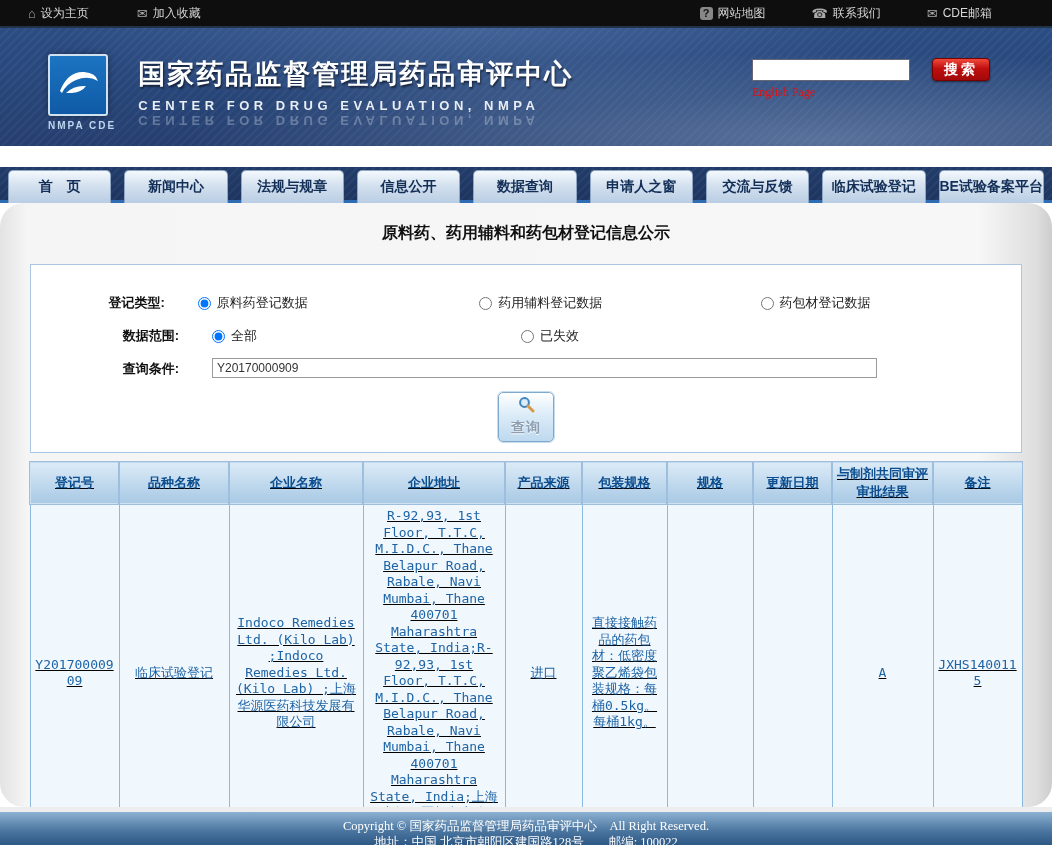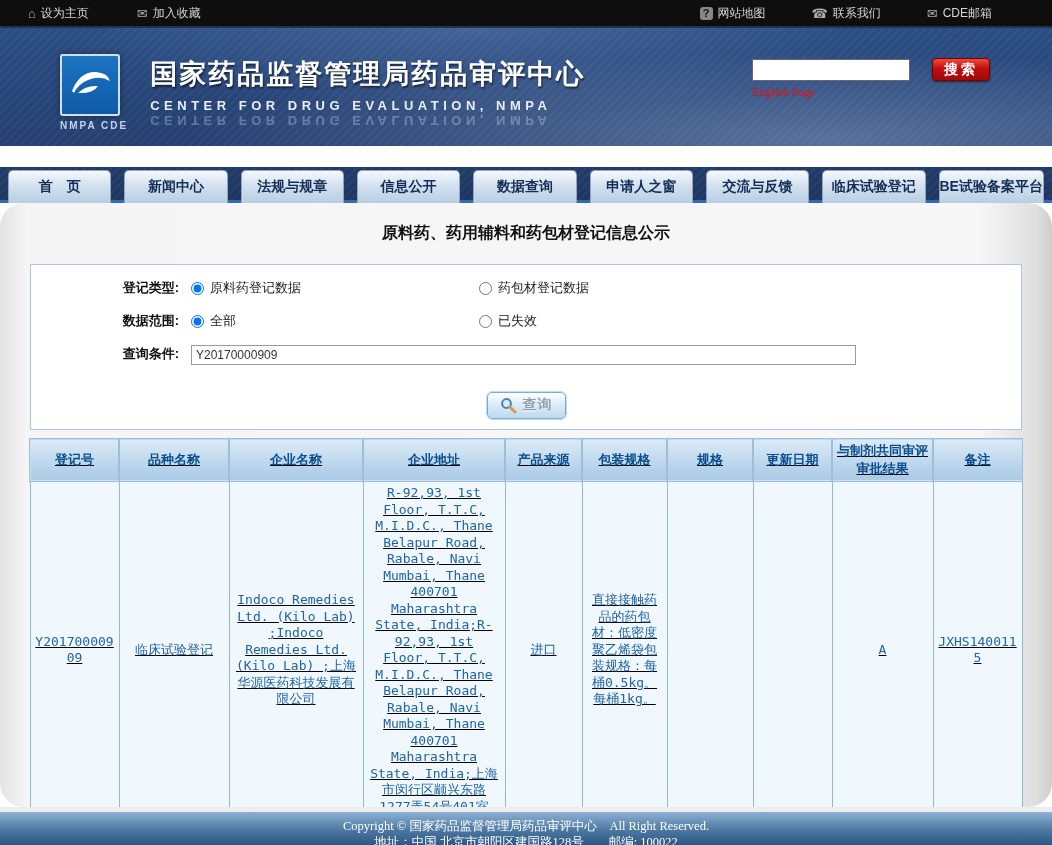--- a/index.html
+++ b/index.html
@@ -19,21 +19,21 @@
            font-weight:bold; font-size:11px; line-height:13px; text-align:center; border-radius:3px; }
 
   
   .header { height:118px; position:relative; overflow:hidden;
     background:
       radial-gradient(ellipse at 78% 95%, rgba(170,195,225,.38), rgba(170,195,225,0) 55%),
       radial-gradient(ellipse at 45% 0%, rgba(120,150,195,.30), rgba(120,150,195,0) 50%),
       repeating-linear-gradient(135deg, rgba(255,255,255,.04) 0 2px, rgba(0,0,0,0) 2px 6px),
       linear-gradient(#2b4d84,#253f6f);
     display:flex; align-items:flex-start; }
-  .logo-block { margin:26px 0 0 60px; text-align:center; }
+  .logo-block { margin:26px 0 0 48px; text-align:center; }
   .logo-box { width:60px; height:62px; background:linear-gradient(#1c74c2,#0f5aa6);
               border:2px solid #cfe0ef; border-radius:3px; display:flex; align-items:center;
               justify-content:center; box-shadow:0 0 6px rgba(0,0,0,.4); }
   .logo-caption { color:#bcd6ee; font-size:10px; letter-spacing:2px; margin-top:4px; font-weight:bold; }
   .title-block { margin:28px 0 0 22px; }
   .title-cn { color:#fff; font-size:27px; font-weight:bold; letter-spacing:2px;
               text-shadow:1px 2px 2px rgba(0,0,0,.55); white-space:nowrap; }
   .title-en { color:#e9eef5; font-size:13px; font-weight:bold; letter-spacing:4.5px;
               margin-top:6px; white-space:nowrap; }
   .title-en.reflection { transform:scaleY(-1); opacity:.30; margin-top:0; }
@@ -55,31 +55,31 @@
          background:linear-gradient(#f4f9fd,#d4e1ef 45%,#b9cde3);
          color:#132f57; font-weight:bold; font-size:14px; display:flex; align-items:center;
          justify-content:center; cursor:pointer; white-space:nowrap; }
 
   
   .content { height:604px; overflow:hidden;
      background:linear-gradient(90deg,#e3e3e3 0,#f5f5f5 2.5%,#f7f7f7 93%,#dedede 98.5%,#cdcdcd 100%);border-radius:24px; }
   .page-title { text-align:center; font-size:16px; font-weight:bold; color:#111; padding-top:20px; }
 
   .panel { width:992px; margin:20px auto 0; background:#fff; border:1px solid #a9c7e1; padding:14px 0 10px; }
-  .form-row { display:flex; align-items:flex-start; height:33px; }
+  .form-row { display:flex; align-items:flex-end; height:33px;gap:21px; }
   .form-label { width:160px; text-align:right; font-weight:bold; font-size:13px; color:#111; padding-right:12px; }
   .opt { width:288px; display:flex; align-items:center; gap:6px; font-size:13px; color:#222; }
   .opt input { width:13px; height:13px; cursor:pointer; }
   .query-input { width:665px; height:20px; border:1px solid #9a9a9a; font-size:12px; padding:0 4px; color:#333; }
   .btn-row { display:flex; justify-content:center; margin-top:14px; }
   .query-btn { display:inline-flex; align-items:center; gap:6px; padding:3px 12px 4px; cursor:pointer;
                border:1px solid #7fa9cd; border-radius:5px; outline:1px solid #c5dcef;
                background:linear-gradient(#ffffff,#dcecf8 45%,#bed9ee);
                color:#8d9fb2; font-weight:bold; font-size:14px; letter-spacing:1px;
-               text-shadow:0 1px 0 #fff; }
+               text-shadow:0 1px 0 #fff;flex-direction:column; }
 
   
   table.results { width:992px; margin:8px auto 0; border-collapse:collapse; table-layout:fixed;
                   font-family:"DejaVu Sans Mono","Liberation Mono",monospace;text-decoration:underline; }
   table.results th { border:1px solid #cfe2f1; outline:1px solid #9dbfdd;
                      background:linear-gradient(#dcebf7,#bcd6ec 60%,#a9c9e5);
                      color:#0b4d8f; font-size:13px; font-weight:bold; height:42px; padding:2px;
                      font-family:"Liberation Sans",sans-serif; }
   table.results td { border:1px solid #8fb9dc; background:#f0f7fd; color:#1e64a5;
                      font-size:13px; line-height:16.5px; padding:4px; vertical-align:middle;
@@ -162,20 +162,24 @@
 
 <div class="content">
   <div class="page-title">原料药、药用辅料和药包材登记信息公示</div>
 
   <div class="panel">
     <div class="form-row">
       <div class="form-label">登记类型:</div>
       <label class="opt">
         <input type="radio" name="regtype" checked="checked" style="">
         <span>原料药登记数据</span>
+      </label>
+      <label class="opt">
+        <input type="radio" name="regtype" style="">
+        <span>药用辅料登记数据</span>
       </label>
       <label class="opt">
         <input type="radio" name="regtype" style="">
         <span>药包材登记数据</span>
       </label>
     </div>
     <div class="form-row">
       <div class="form-label">数据范围:</div>
       <label class="opt">
         <input type="radio" name="scope" checked="checked" style="">

